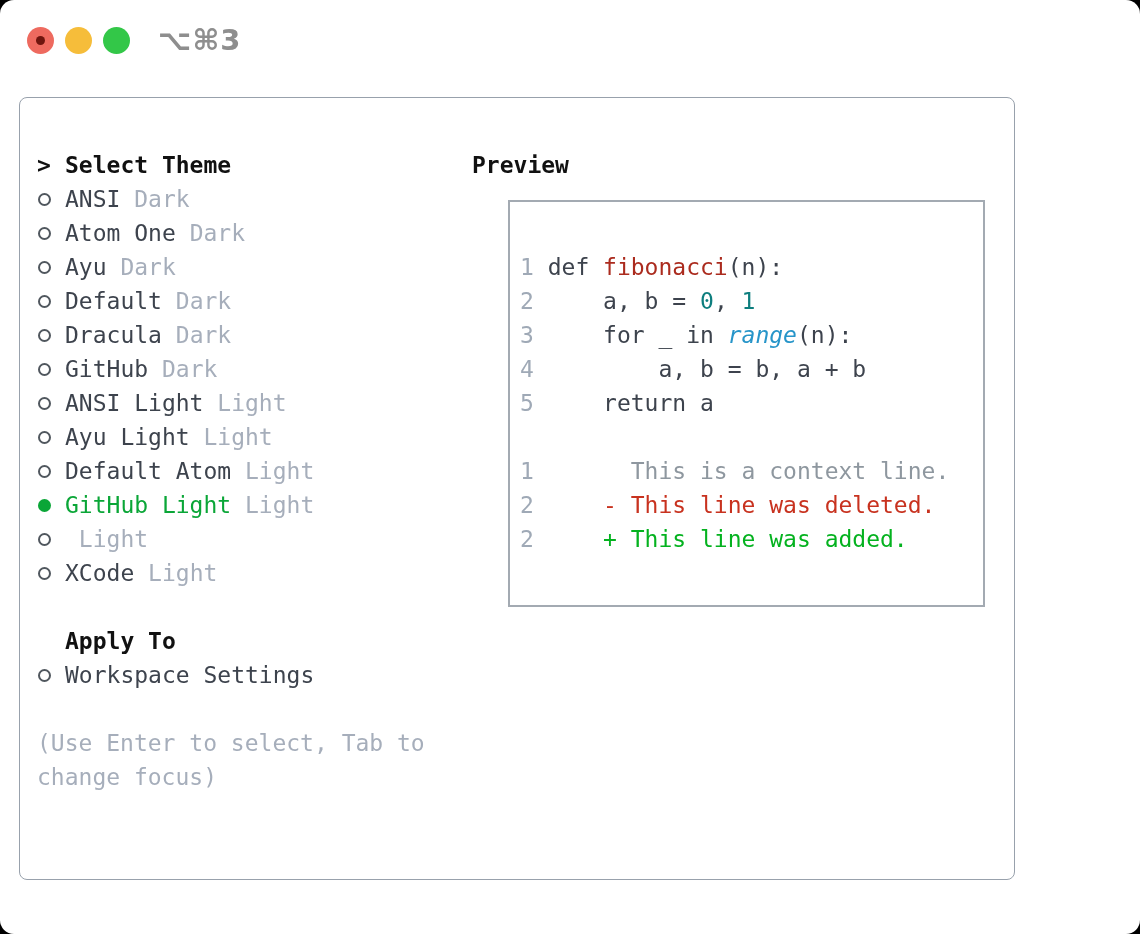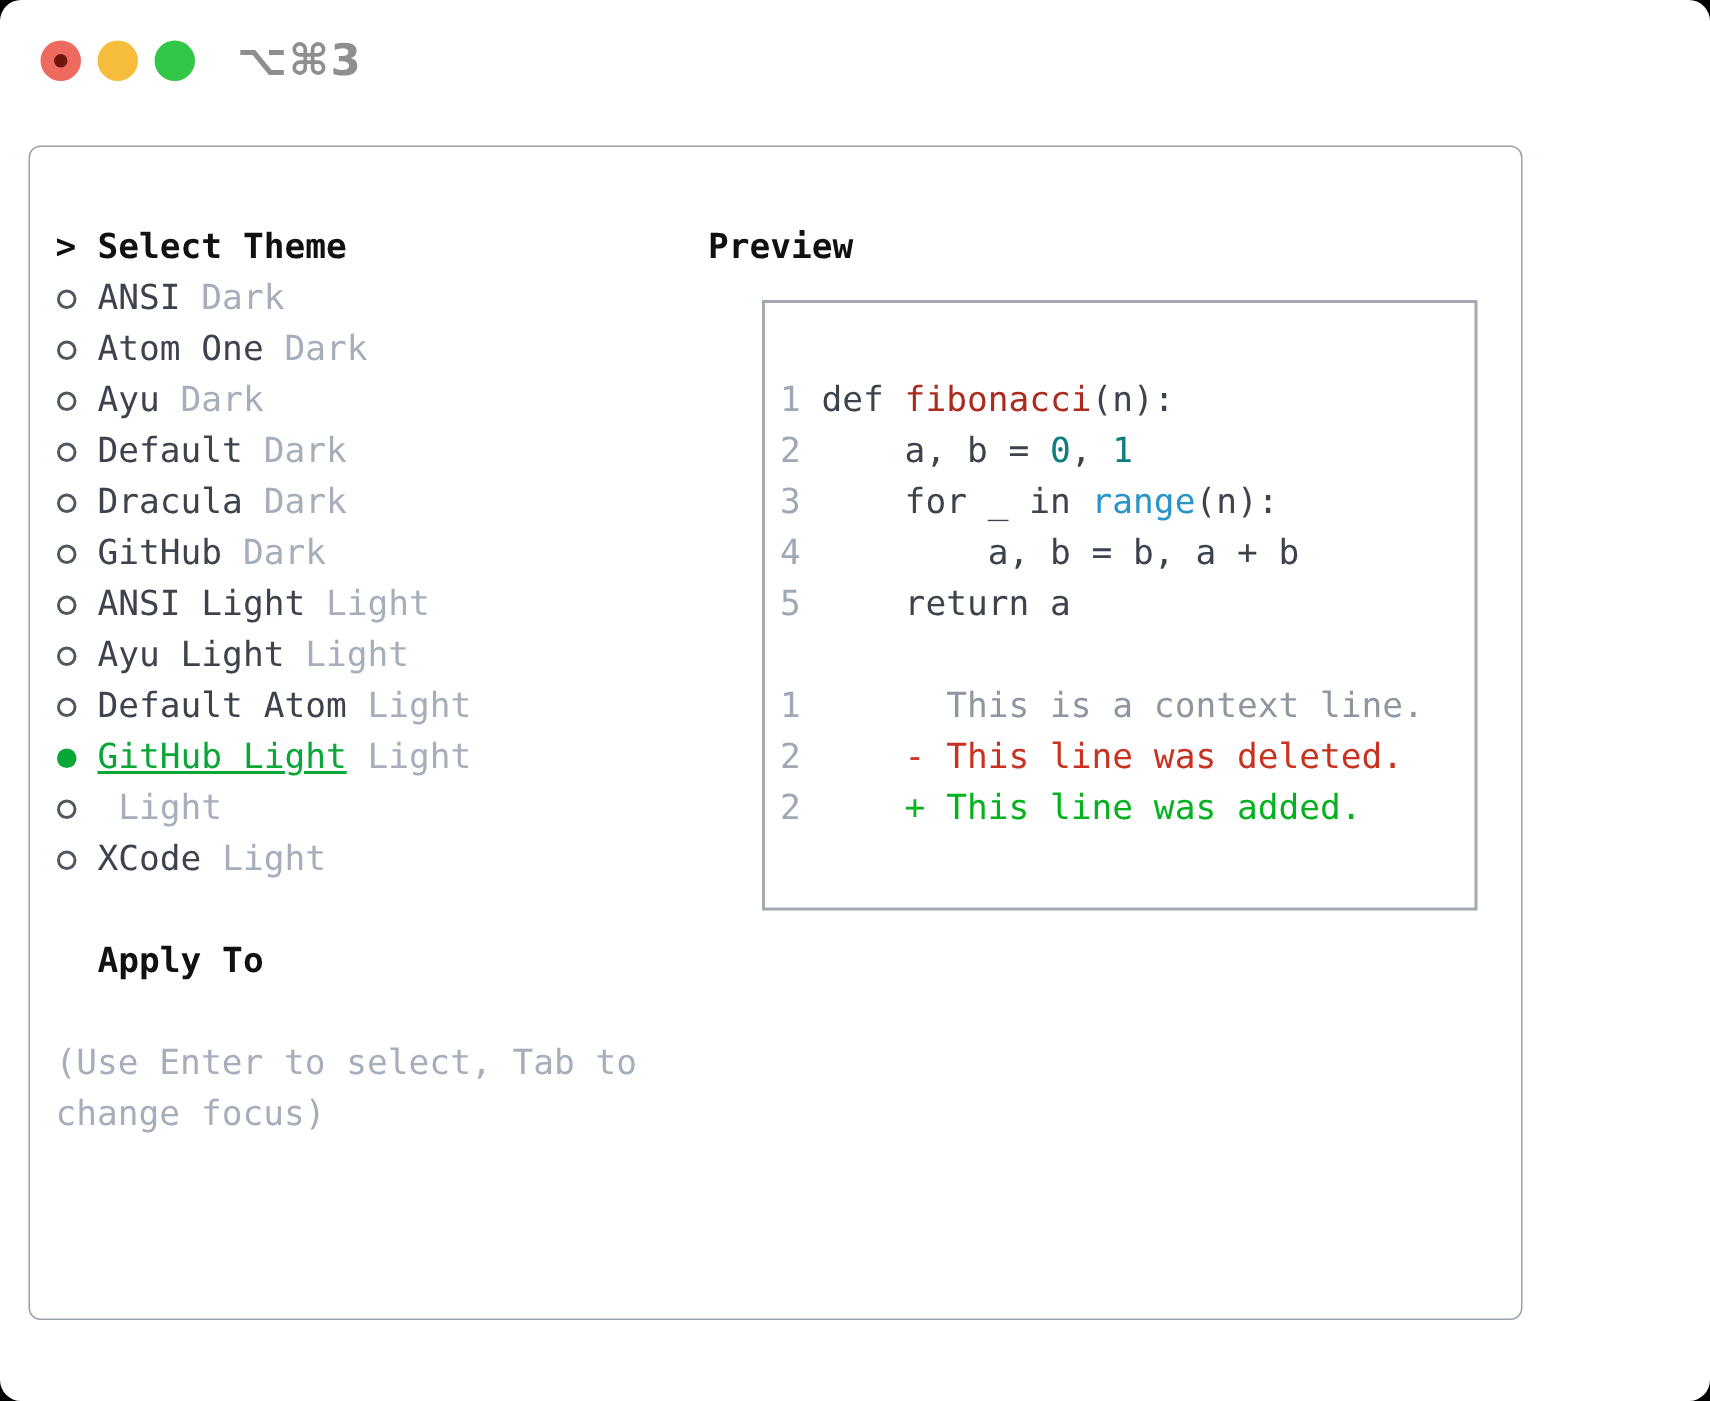--- a/index.html
+++ b/index.html
@@ -26,36 +26,36 @@
   
   .left-col{position:absolute;left:17px;top:50px;font-size:23px;line-height:34px;}
   .row{display:flex;align-items:center;height:34px;white-space:pre;}
   .marker{display:inline-flex;width:28px;height:34px;align-items:center;flex:none;}
   .chev{font-weight:bold;color:var(--heading);}
   .radio{width:13px;height:13px;border-radius:50%;border:2px solid var(--radio-ring);
          box-sizing:border-box;margin-left:1px;}
   .radio.filled{border:none;background:var(--green-selected);}
   .hdr{font-weight:bold;color:var(--heading);}
   .name{color:var(--text-dark);}
-  .row.selected .name{color:var(--green-selected);text-decoration:underline;}
+  .row.selected .name{color:var(--green-selected);}
   .variant{color:var(--gray-muted);margin-left:1ch;}
   .spacer{height:34px;}
   .hint{color:var(--gray-muted);white-space:pre;height:34px;line-height:34px;}
   
   .preview-title{position:absolute;left:452px;top:50px;height:34px;line-height:34px;
                  font-size:23px;font-weight:bold;color:var(--heading);}
   .preview-box{position:absolute;left:488px;top:102px;width:477px;height:407px;
                box-sizing:border-box;border:2px solid var(--border-preview);
                padding:48px 0 0 10px;overflow:hidden;}
   .code-line{height:34px;line-height:34px;font-size:23px;white-space:pre;}
   .code-line .num{display:inline-block;width:2ch;color:var(--line-num);}
   .c-code{color:var(--code-fg);margin-top:20px;}
   .c-function{color:var(--code-function);}
   .c-number{color:var(--code-number);}
-  .c-builtin{color:var(--code-builtin);}
+  .c-builtin{color:var(--code-builtin);font-style:italic;}
   .c-context{color:var(--diff-context);}
   .c-deleted{color:var(--diff-deleted);}
   .c-added{color:var(--diff-added);}
 </style>
 </head>
 <body>
 
 <div class="window">
 
   <div class="titlebar">
@@ -125,20 +125,23 @@
 </div>
 
       <div class="spacer"></div>
 
       <div class="row">
         <span class="marker"></span><span class="hdr">Apply To</span>
       </div>
 
       <div>
 
+  <div class="row">
+    <span class="marker"><span class="radio"></span></span><span class="name">Workspace Settings</span>
+  </div>
 </div>
 
       <div class="spacer"></div>
 
       <div class="hint">(Use Enter to select, Tab to</div>
       <div class="hint">change focus)</div>
     </div>
 
     <div class="preview-title">Preview</div>
 

